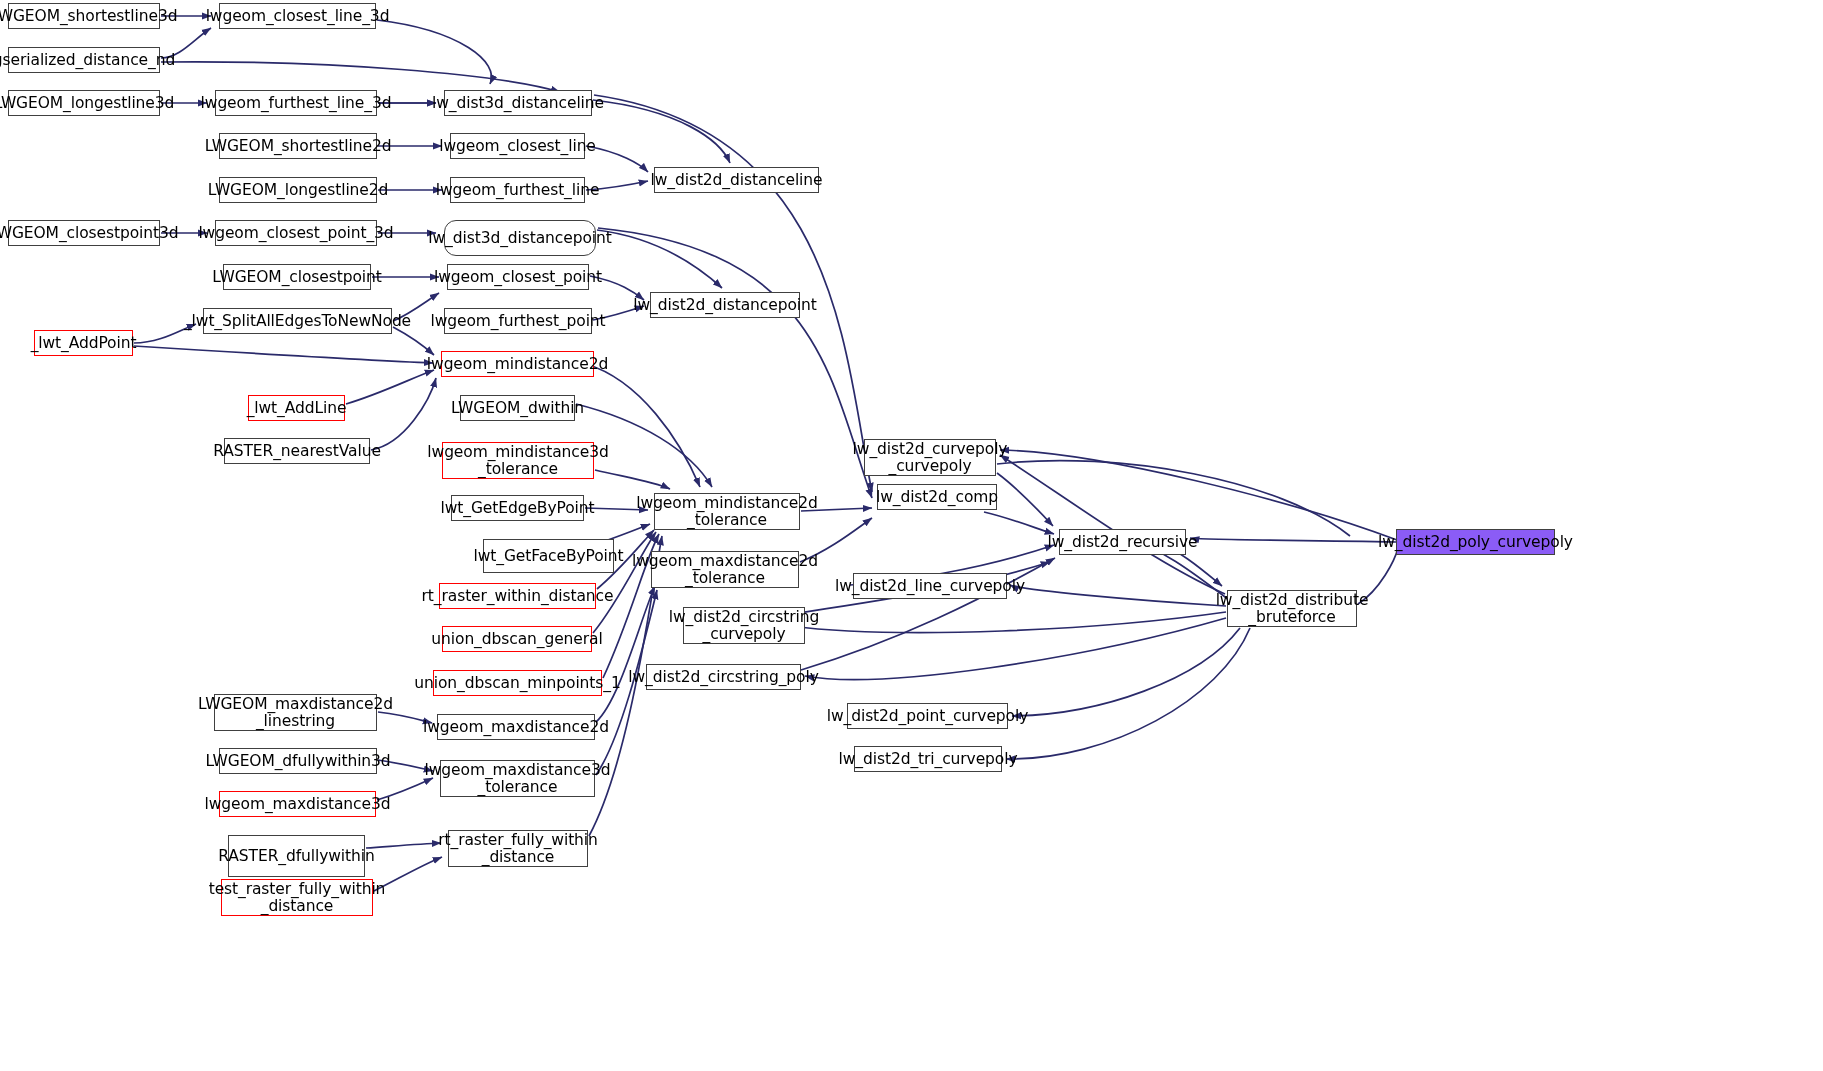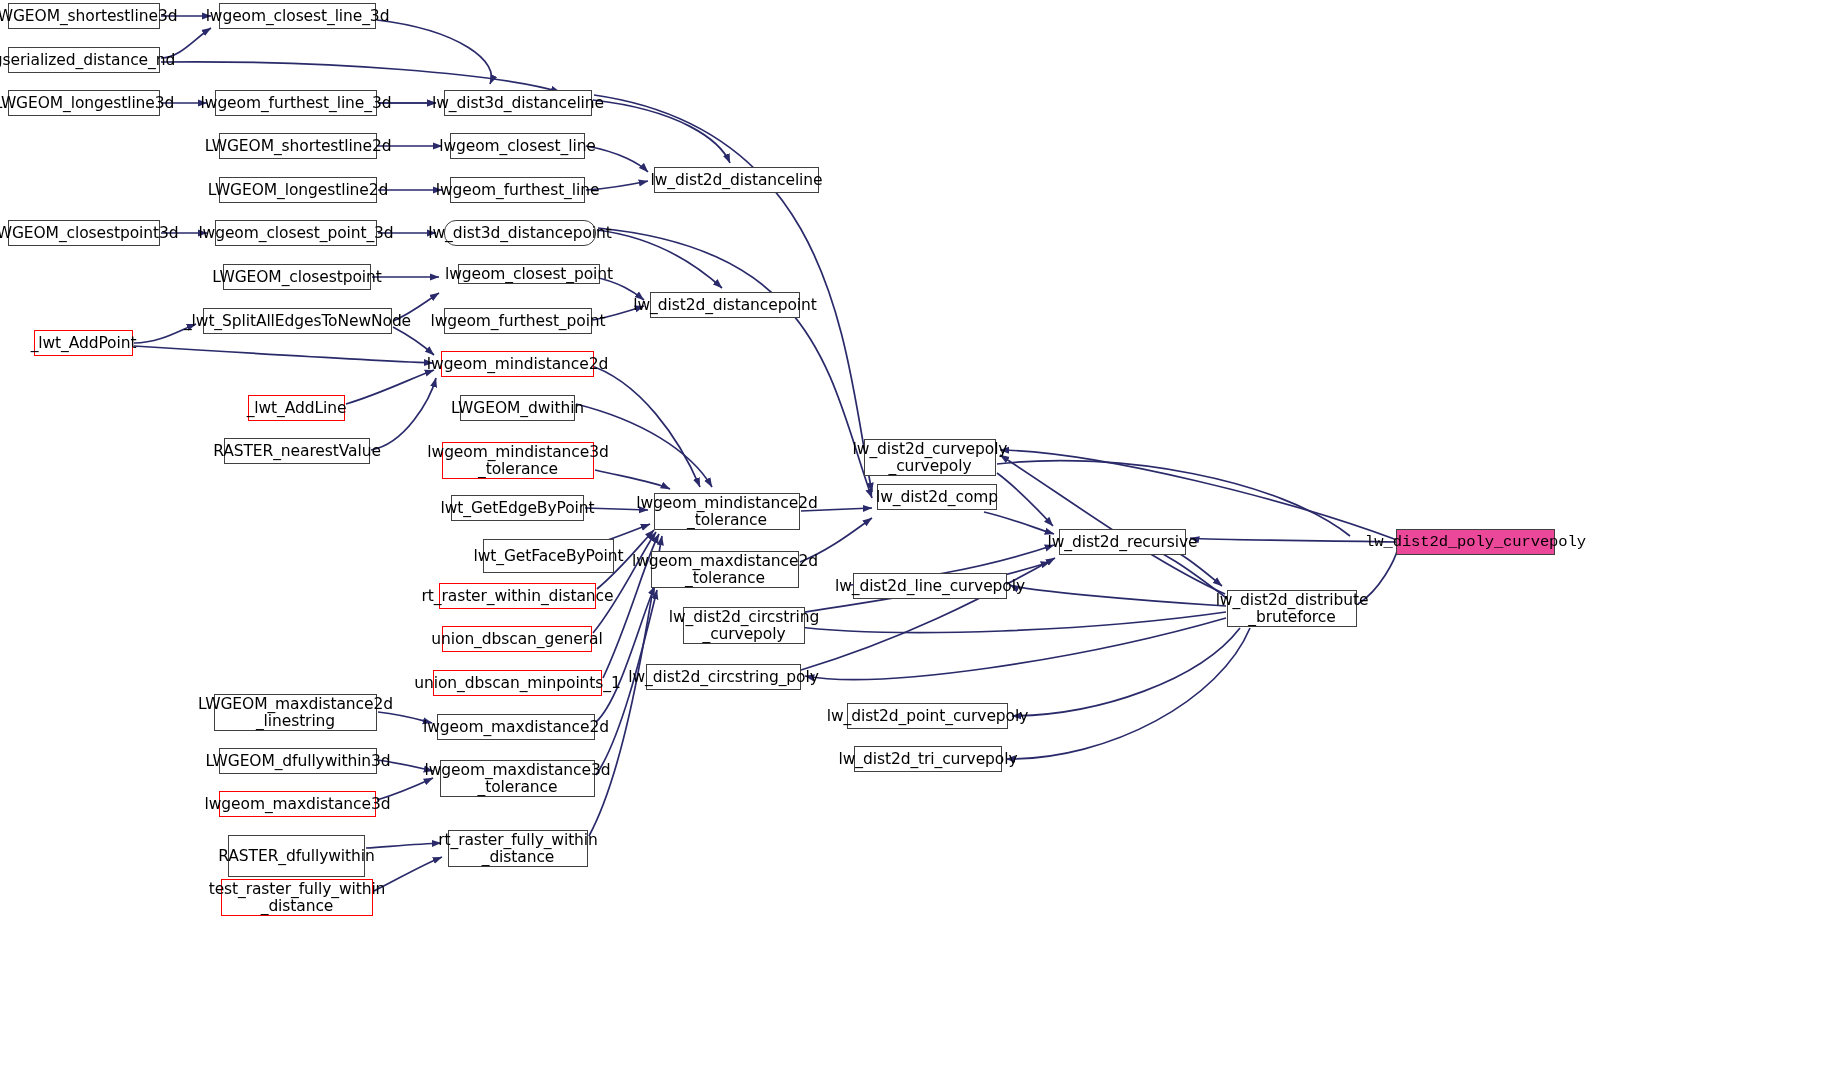--- a/index.html
+++ b/index.html
@@ -37,23 +37,22 @@
     line-height: 1.08;
     letter-spacing: -0.1px;
     white-space: pre-line;
     padding: 0 3px;
     cursor: default;
   }
   .node.red {
     border-color: #ff0000;
   }
   .node.hl {
-    background: #ec4899;
+    background: #8b5cf6;
     border-color: #404040;
-    font-family: Liberation Mono, monospace;
   }
 </style>
 </head>
 <body>
 
 <div id="canvas">
 
   <svg id="edges" viewBox="0 0 1823 1071" xmlns="http://www.w3.org/2000/svg">
     <defs>
       <marker id="ah" markerWidth="10" markerHeight="8" refX="9.3" refY="4" orient="auto" markerUnits="userSpaceOnUse">
@@ -143,23 +142,23 @@
   <div class="node" style="left: 8px; top: 90px; width: 152px; height: 26px;">LWGEOM_longestline3d</div>
   <div class="node" style="left: 215px; top: 90px; width: 162px; height: 26px;">lwgeom_furthest_line_3d</div>
   <div class="node" style="left: 444px; top: 90px; width: 148px; height: 26px;">lw_dist3d_distanceline</div>
   <div class="node" style="left: 219px; top: 133px; width: 158px; height: 26px;">LWGEOM_shortestline2d</div>
   <div class="node" style="left: 450px; top: 133px; width: 135px; height: 26px;">lwgeom_closest_line</div>
   <div class="node" style="left: 219px; top: 177px; width: 158px; height: 26px;">LWGEOM_longestline2d</div>
   <div class="node" style="left: 450px; top: 177px; width: 135px; height: 26px;">lwgeom_furthest_line</div>
   <div class="node" style="left: 654px; top: 167px; width: 165px; height: 26px;">lw_dist2d_distanceline</div>
   <div class="node" style="left: 8px; top: 220px; width: 152px; height: 26px;">LWGEOM_closestpoint3d</div>
   <div class="node" style="left: 215px; top: 220px; width: 162px; height: 26px;">lwgeom_closest_point_3d</div>
-  <div class="node" style="left: 444px; top: 220px; width: 152px; height: 26px; border-radius: 12px;">lw_dist3d_distancepoint</div>
+  <div class="node" style="left: 444px; top: 220px; width: 152px; height: 36px; border-radius: 12px;">lw_dist3d_distancepoint</div>
   <div class="node" style="left: 223px; top: 264px; width: 148px; height: 26px;">LWGEOM_closestpoint</div>
-  <div class="node" style="left: 447px; top: 264px; width: 142px; height: 20px; margin-left: 11px;">lwgeom_closest_point</div>
+  <div class="node" style="left: 447px; top: 264px; width: 142px; height: 26px;">lwgeom_closest_point</div>
   <div class="node" style="left: 650px; top: 292px; width: 150px; height: 26px;">lw_dist2d_distancepoint</div>
   <div class="node" style="left: 203px; top: 308px; width: 189px; height: 26px;">_lwt_SplitAllEdgesToNewNode</div>
   <div class="node" style="left: 444px; top: 308px; width: 148px; height: 26px;">lwgeom_furthest_point</div>
   <div class="node red" style="left: 34px; top: 330px; width: 99px; height: 26px;">_lwt_AddPoint</div>
   <div class="node red" style="left: 441px; top: 351px; width: 153px; height: 26px;">lwgeom_mindistance2d</div>
   <div class="node red" style="left: 248px; top: 395px; width: 97px; height: 26px;">_lwt_AddLine</div>
   <div class="node" style="left: 460px; top: 395px; width: 115px; height: 26px;">LWGEOM_dwithin</div>
   <div class="node" style="left: 224px; top: 438px; width: 146px; height: 26px;">RASTER_nearestValue</div>
   <div class="node red" style="left: 442px; top: 442px; width: 152px; height: 37px;">lwgeom_mindistance3d
 _tolerance</div>

